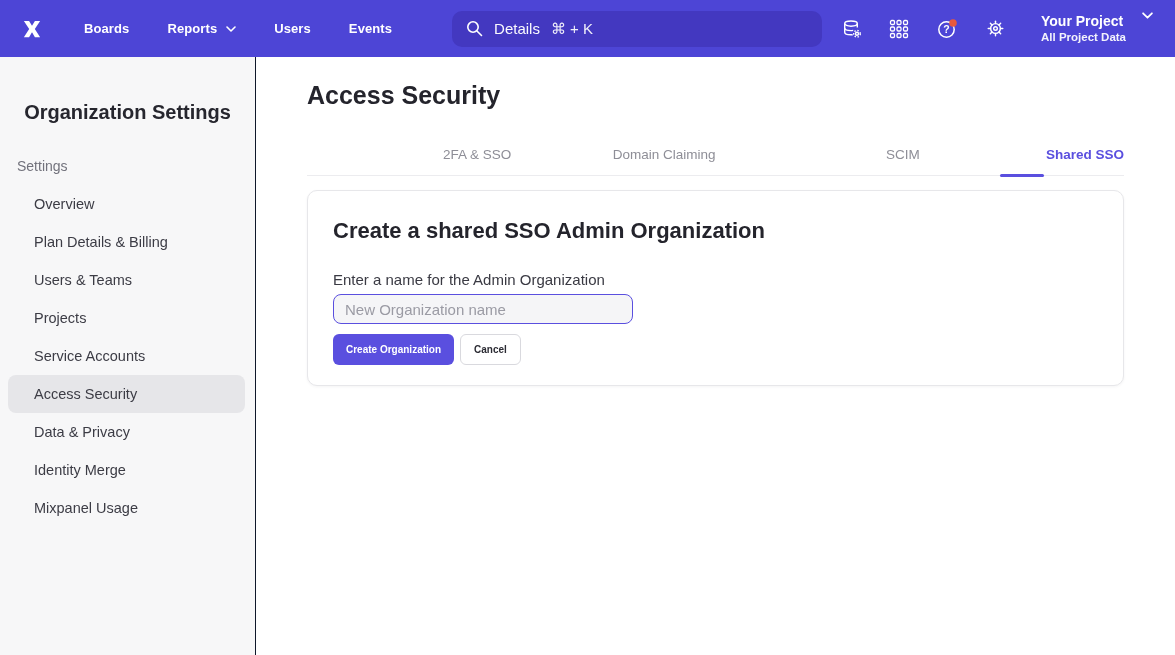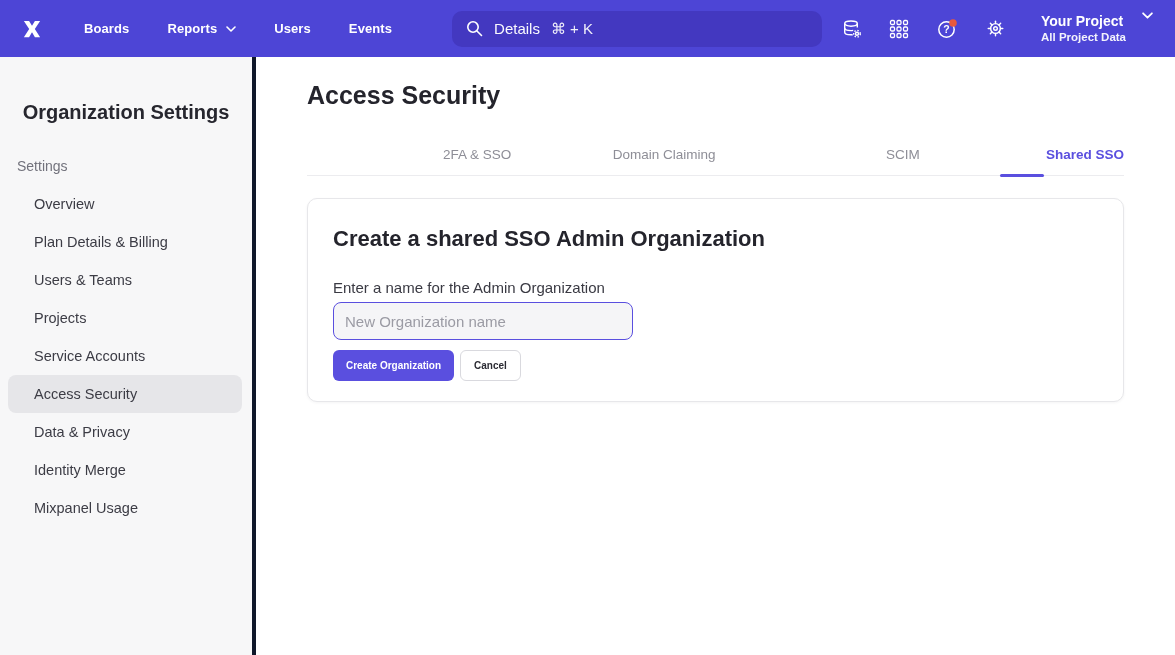--- a/index.html
+++ b/index.html
@@ -36,21 +36,21 @@
   .project-text { display: flex; flex-direction: column; line-height: 1.3; }
   .project-name { color: #ffffff; font-size: 14px; font-weight: 700; }
   .project-scope { color: rgba(255,255,255,.93); font-size: 11.5px; font-weight: 700; }
 
   
   .layout { display: flex; height: 598px; }
 
   
   .sidebar {
     width: 256px; min-width: 256px; background: #f7f7f8;
-    border-right: 4px solid #0f172a;
+    border-right: 1px solid #0f172a;
   }
   .sidebar-title {
     margin: 42px 0 0; text-align: center;
     font-size: 20px; font-weight: 700; color: #26262e; line-height: 26px;
   }
   .sidebar-section { margin: 33px 0 11px 17px; font-size: 14px; color: #72727c; line-height: 16px; }
   .side-item {
     height: 38px; display: flex; align-items: center;
     margin: 0 10px 0 8px; padding-left: 26px;
     border-radius: 8px; font-size: 14.5px; color: #3c3c45; cursor: pointer;
@@ -65,29 +65,29 @@
     flex: 1; text-align: right; padding-bottom: 13px;
     font-size: 13.5px; color: #8e8e97; cursor: pointer; position: relative;
   }
   .tab.active { color: #5a4fdf; font-weight: 700; }
   .tab.active::after {
     content: ""; position: absolute; left: 50%; transform: translateX(-50%);
     bottom: -2px; width: 44px; height: 3.5px; background: #5a4fdf; border-radius: 2px;
   }
 
   .card {
-    margin-top: 22px; background: #fff;
+    margin-top: 14px; background: #fff;
     border: 1px solid #e7e7ea; border-radius: 10px;
     box-shadow: 0 1px 3px rgba(35,35,50,.05);
     padding: 27px 25px 20px;
   }
   .card-title { margin: 0; font-size: 22px; font-weight: 700; color: #24242c; line-height: 26px; }
   .field-label { margin-top: 28px; font-size: 15px; color: #3a3a43; line-height: 16px; }
   .org-input {
-    display: block; margin-top: 6px; width: 300px; height: 38px;
+    display: block; margin-top: 6px; width: 300px; height: 30px;
     border: 1.5px solid #5a4fdf; border-radius: 8px;
     background: #f5f5f7; padding: 0 11px;
     font-size: 15px; color: #2b2b33; outline: none; font-family: inherit;
   }
   .org-input::placeholder { color: #9b9ba4; }
   .btn-row { margin-top: 10px; display: flex; align-items: center; gap: 6px; }
   .btn {
     height: 31px; padding: 0 13px; border-radius: 6px;
     font-size: 10px; font-weight: 700; font-family: inherit; cursor: pointer;
   }

